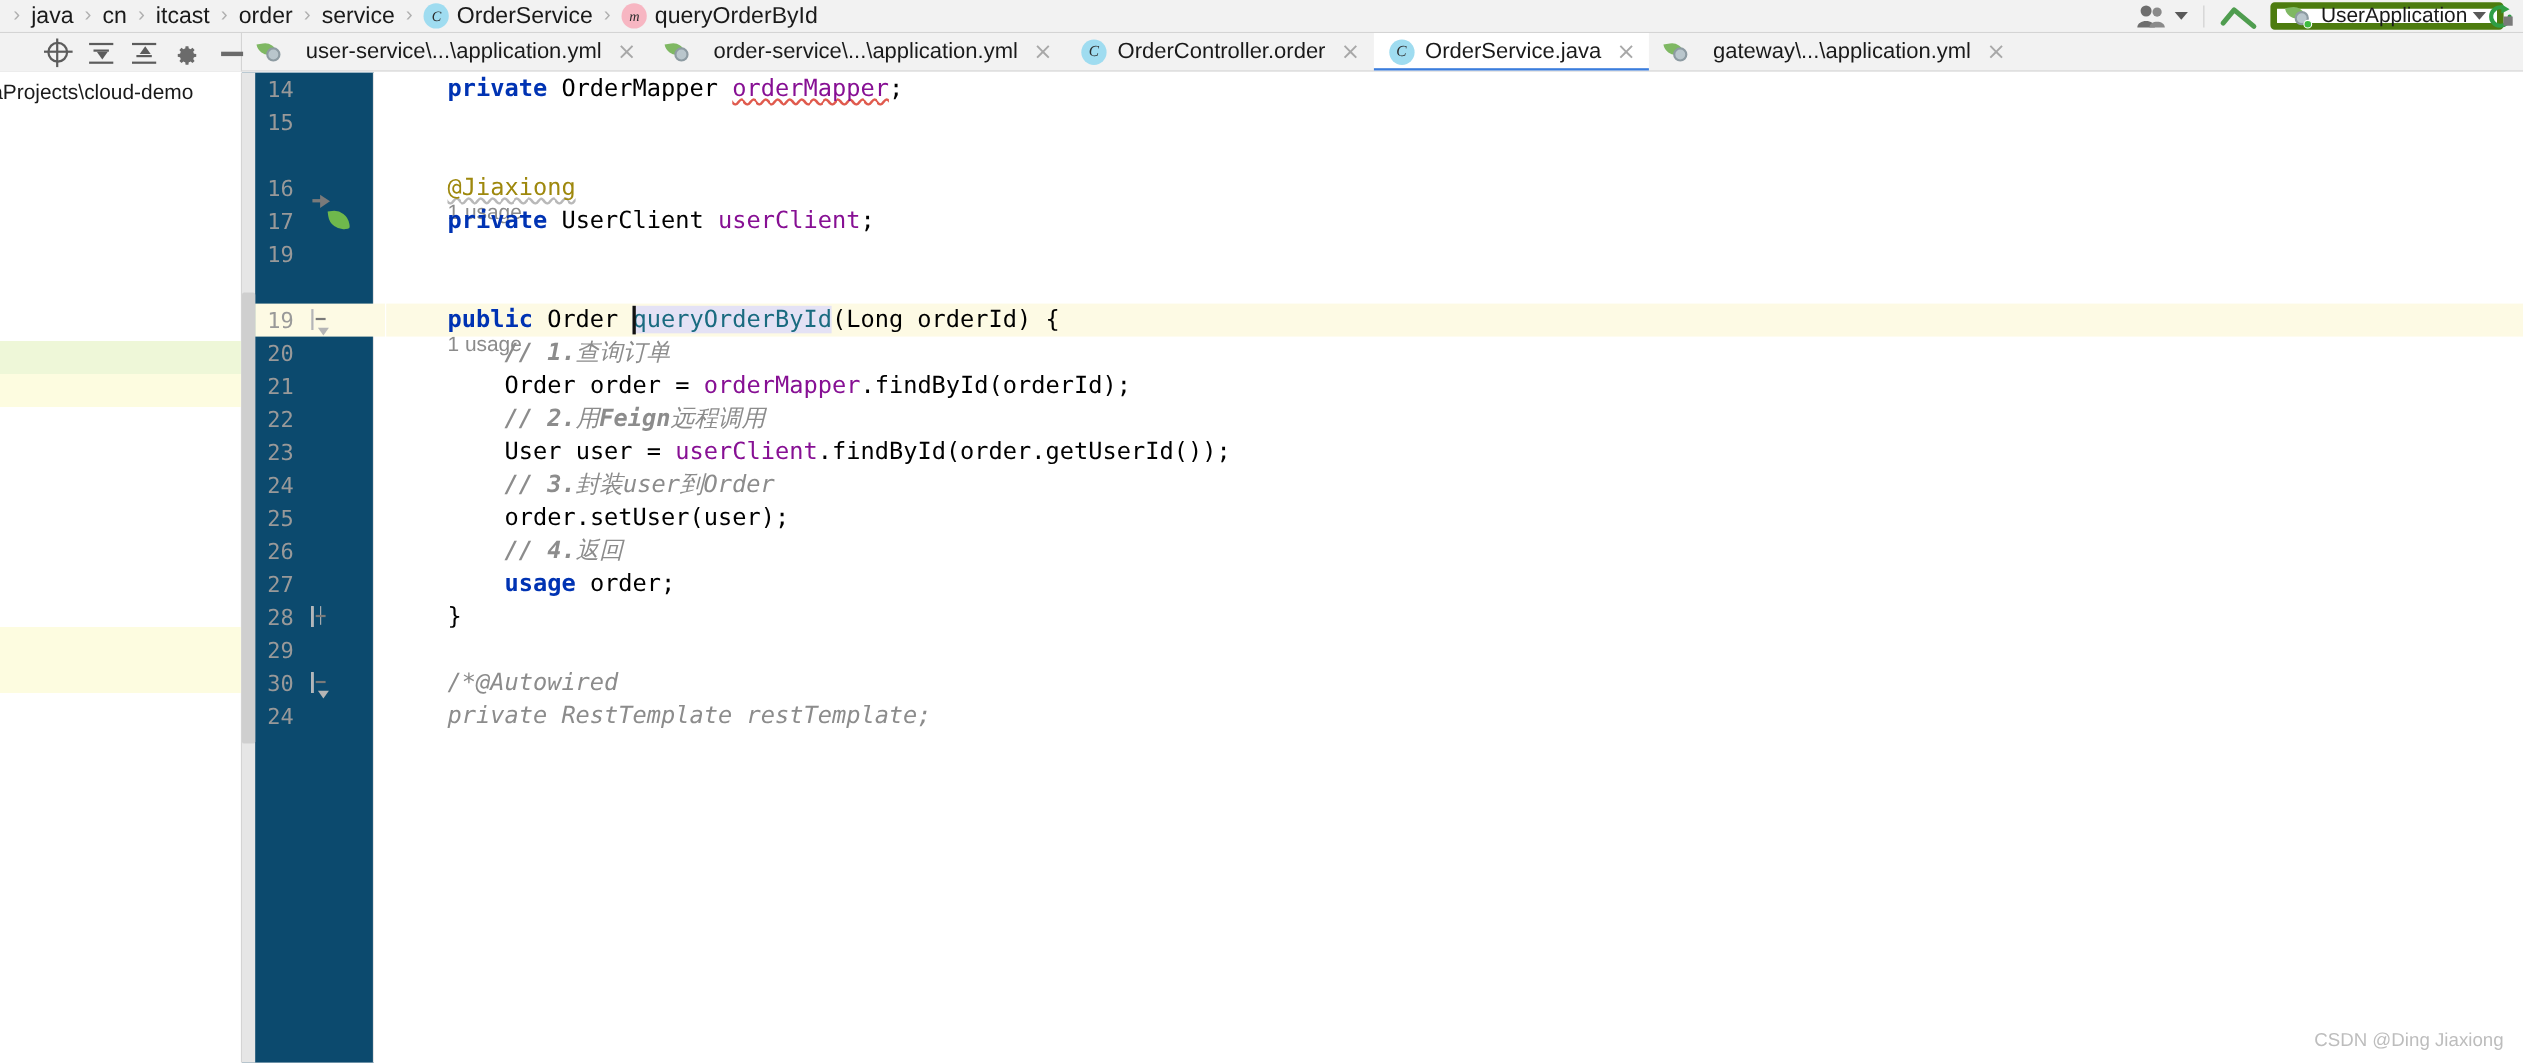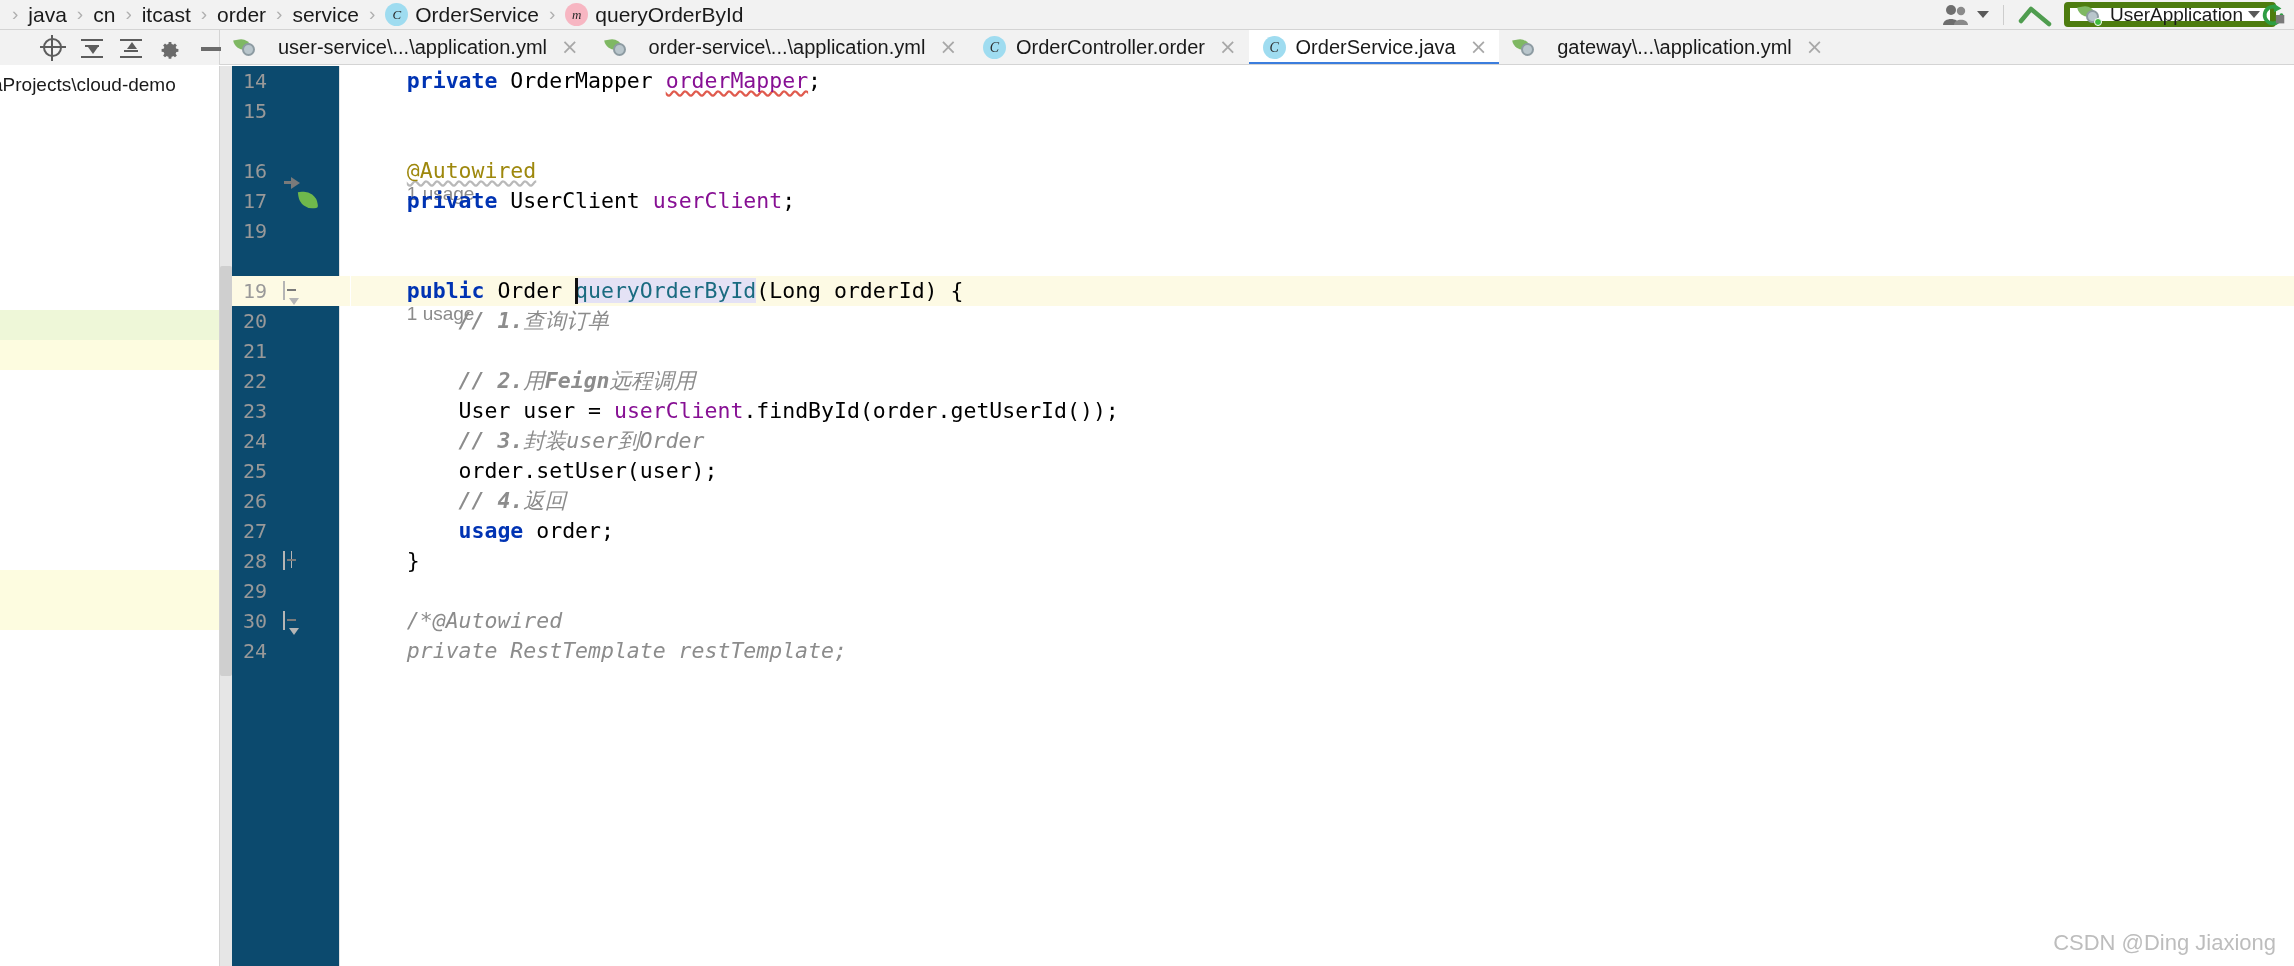--- a/index.html
+++ b/index.html
@@ -292,21 +292,21 @@
     text-decoration-skip-ink: none;
   }
   #caret {
     position: absolute; width: 3px; height: 26px;
     background: #111111;
   }
 
   
   #watermark {
     position: absolute; right: 18px; bottom: 10px;
-    font-size: 22px; color: #bdbdbd;
+    font-size: 17px; color: #bdbdbd;
     font-family: "Liberation Sans", sans-serif;
   }
 
   
   #right-edge-ico {
     position: absolute; right: 6px; top: 2px;
     width: 28px; height: 26px;
   }
 </style>
 </head>
@@ -492,26 +492,27 @@
     <div class="fold" style="top: 546px;"><span class="box"></span><span class="tail"></span></div>
     <div class="ln" style="top: 570px; line-height: 30px;">24</div>
   </div>
 
 <div id="editor">
   <div id="watermark">CSDN @Ding Jiaxiong</div>
 <div class="hint-line" style="top: 115px; left: 55.8px;">1 usage</div>
     <div class="hint-line" style="top: 235px; left: 55.8px;">1 usage</div>
     <div class="code-line" style="top: 0px; left: 55.8px;"><span class="kw">private </span><span class="plain">OrderMapper </span><span class="fld squig-red">orderMapper</span><span class="plain">;</span></div>
     <div class="code-line" style="top: 30px; left: 55.8px;"></div>
-    <div class="code-line" style="top: 90px; left: 55.8px;"><span class="anno squig-gray">@Autowired</span></div>
+    <div class="code-line" style="top: 90px; left: 55.8px;"><span class="anno squig-gray">@Jiaxiong</span></div>
     <div class="code-line" style="top: 120px; left: 55.8px;"><span class="kw">private </span><span class="plain">UserClient </span><span class="fld">userClient</span><span class="plain">;</span></div>
     <div class="code-line" style="top: 150px; left: 55.8px;"></div>
     <div class="caret-line" style="top: 210px;"></div>
     <div class="code-line" style="top: 210px; left: 55.8px;"><span class="kw">public </span><span class="plain">Order </span><span class="sel">queryOrderById</span><span class="plain">(Long orderId) {</span></div>
     <div class="code-line" style="top: 240px; left: 107.6px;"><span class="cmt-b">// 1.</span><span class="cmt">查询订单</span></div>
+    <div class="code-line" style="top: 270px; left: 107.6px;"><span class="plain">Order order = </span><span class="fld">orderMapper</span><span class="plain">.findById(orderId);</span></div>
     <div class="code-line" style="top: 300px; left: 107.6px;"><span class="cmt-b">// 2.</span><span class="cmt">用</span><span class="cmt-b">Feign</span><span class="cmt">远程调用</span></div>
     <div class="code-line" style="top: 330px; left: 107.6px;"><span class="plain">User user = </span><span class="fld">userClient</span><span class="plain">.findById(order.getUserId());</span></div>
     <div class="code-line" style="top: 360px; left: 107.6px;"><span class="cmt-b">// 3.</span><span class="cmt">封装</span><span class="cmt">user</span><span class="cmt">到</span><span class="cmt">Order</span></div>
     <div class="code-line" style="top: 390px; left: 107.6px;"><span class="plain">order.setUser(user);</span></div>
     <div class="code-line" style="top: 420px; left: 107.6px;"><span class="cmt-b">// 4.</span><span class="cmt">返回</span></div>
     <div class="code-line" style="top: 450px; left: 107.6px;"><span class="kw">usage </span><span class="plain">order;</span></div>
     <div class="code-line" style="top: 480px; left: 55.8px;"><span class="plain">}</span></div>
     <div class="code-line" style="top: 510px; left: 55.8px;"></div>
     <div class="code-line" style="top: 540px; left: 55.8px;"><span class="cmt">/*@Autowired</span></div>
     <div class="code-line" style="top: 570px; left: 55.8px;"><span class="cmt">private RestTemplate restTemplate;</span></div>

